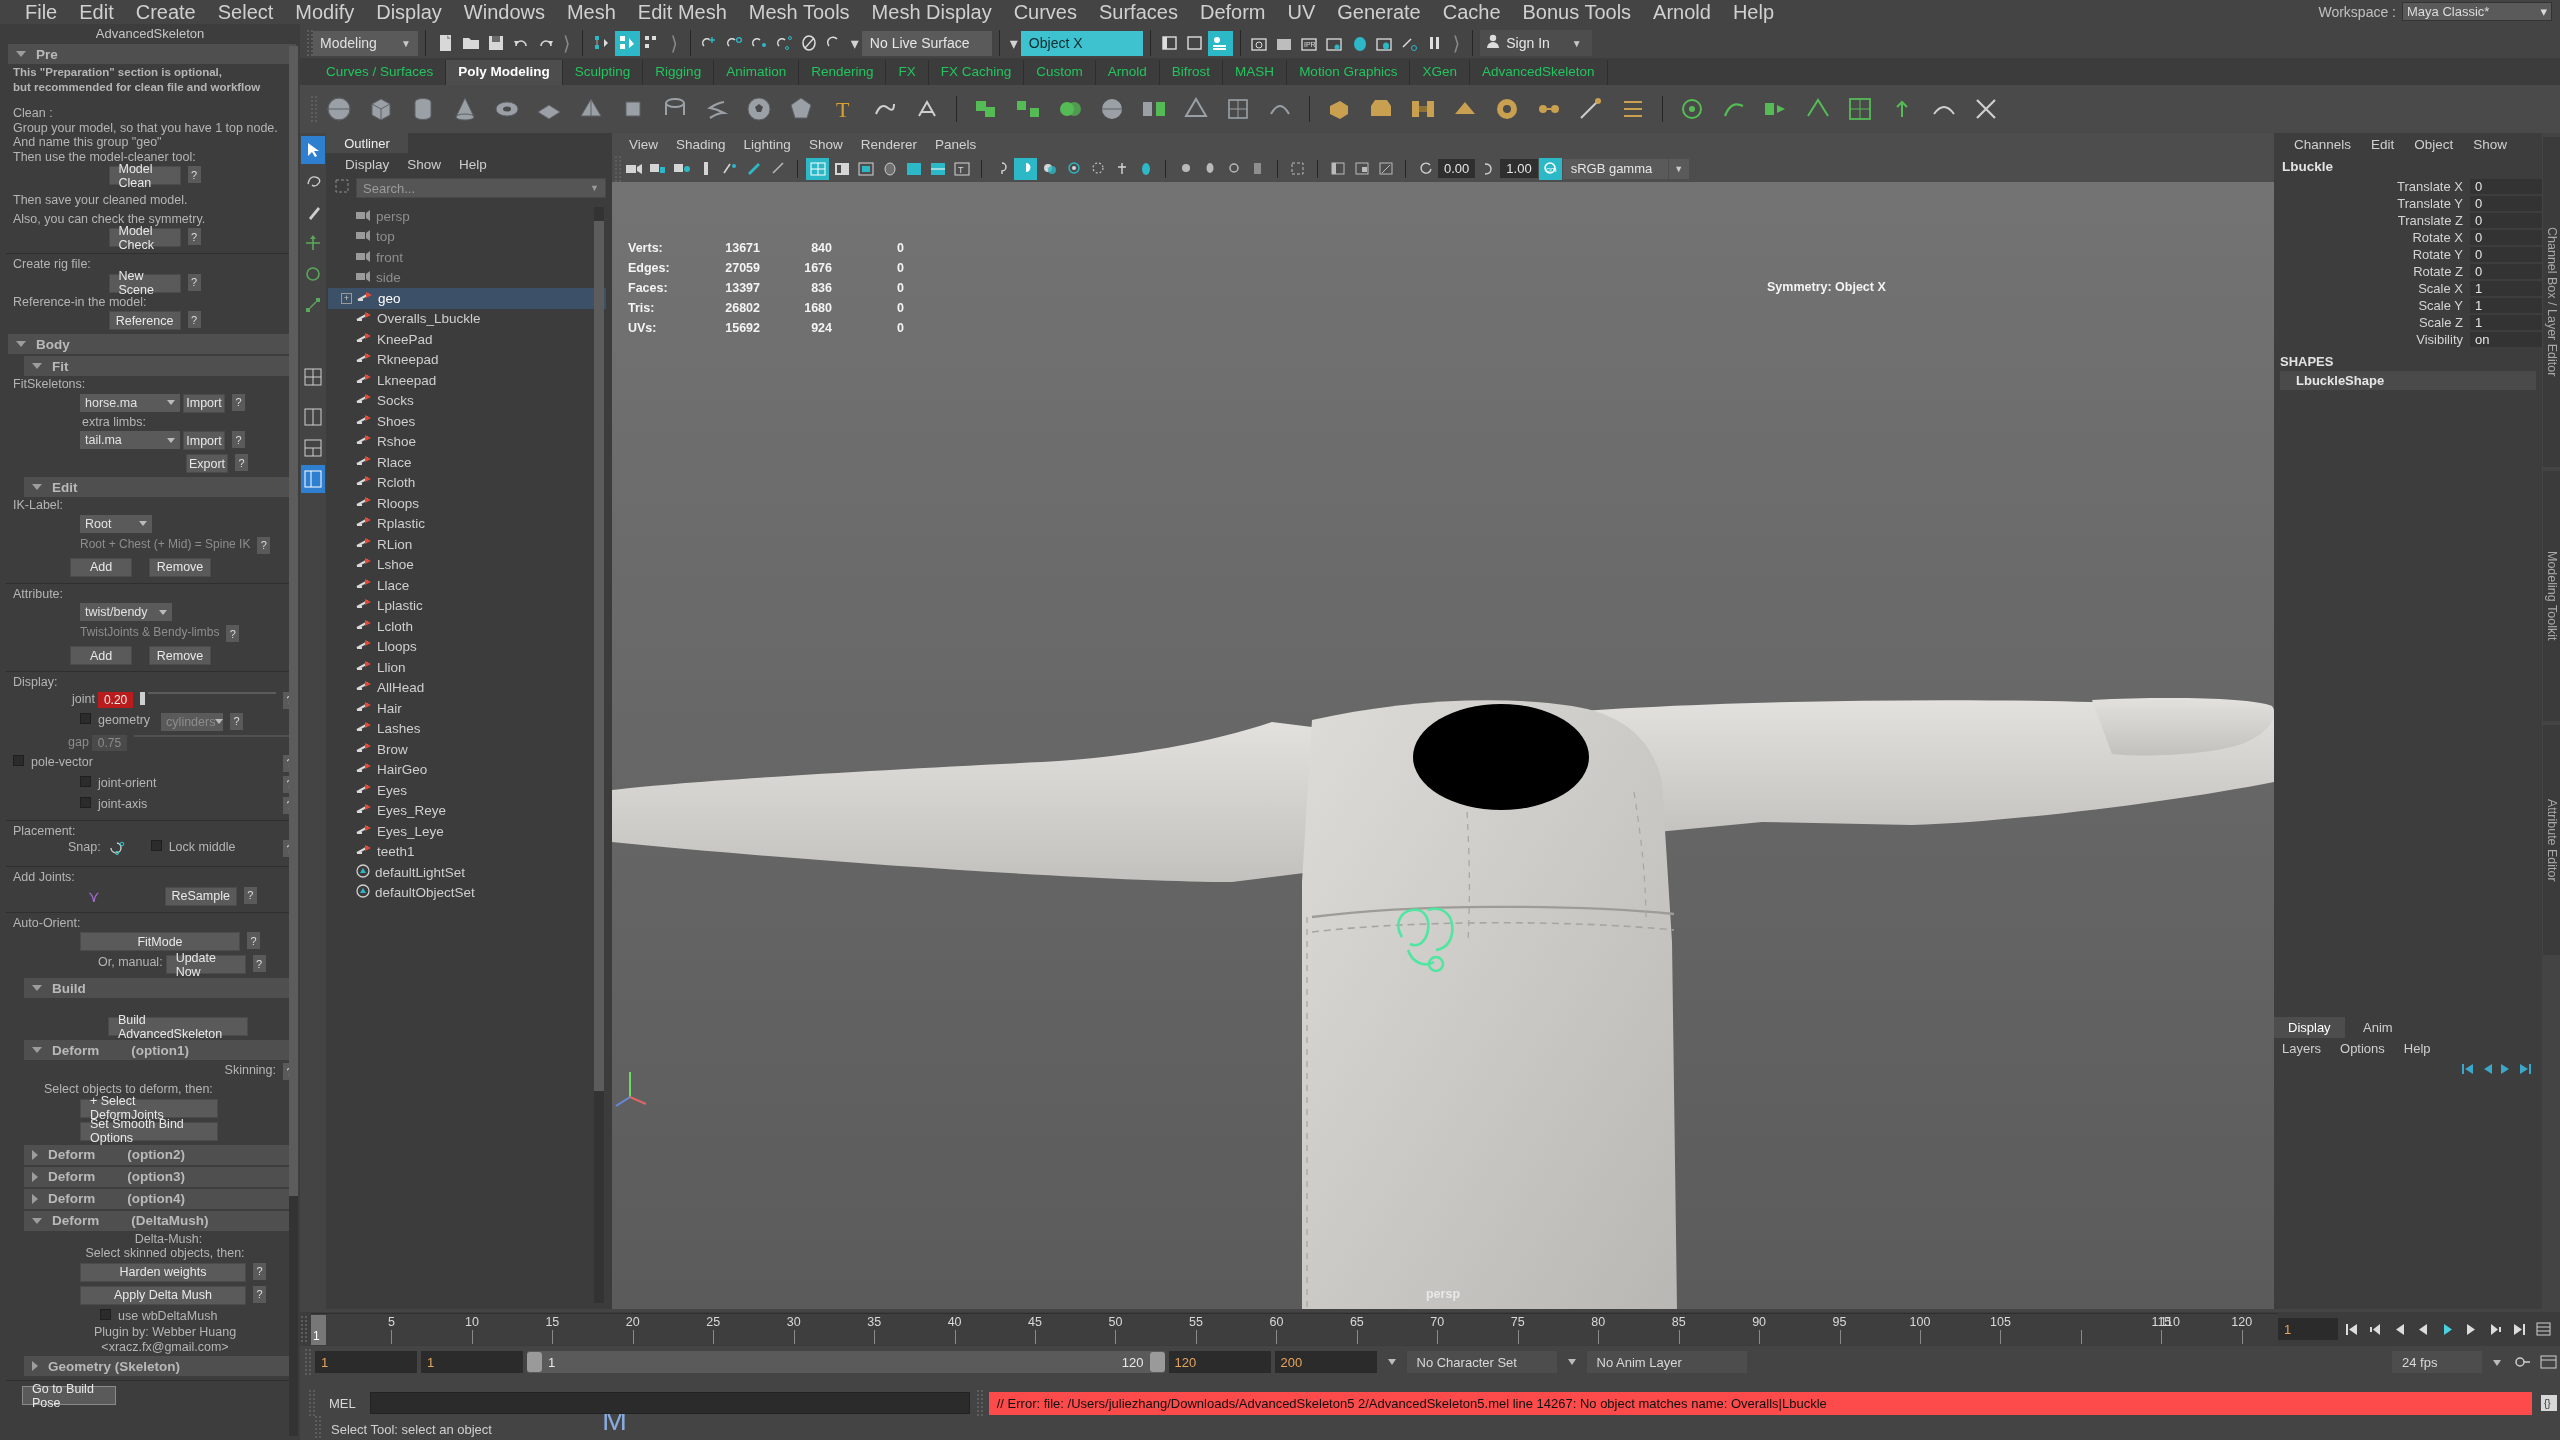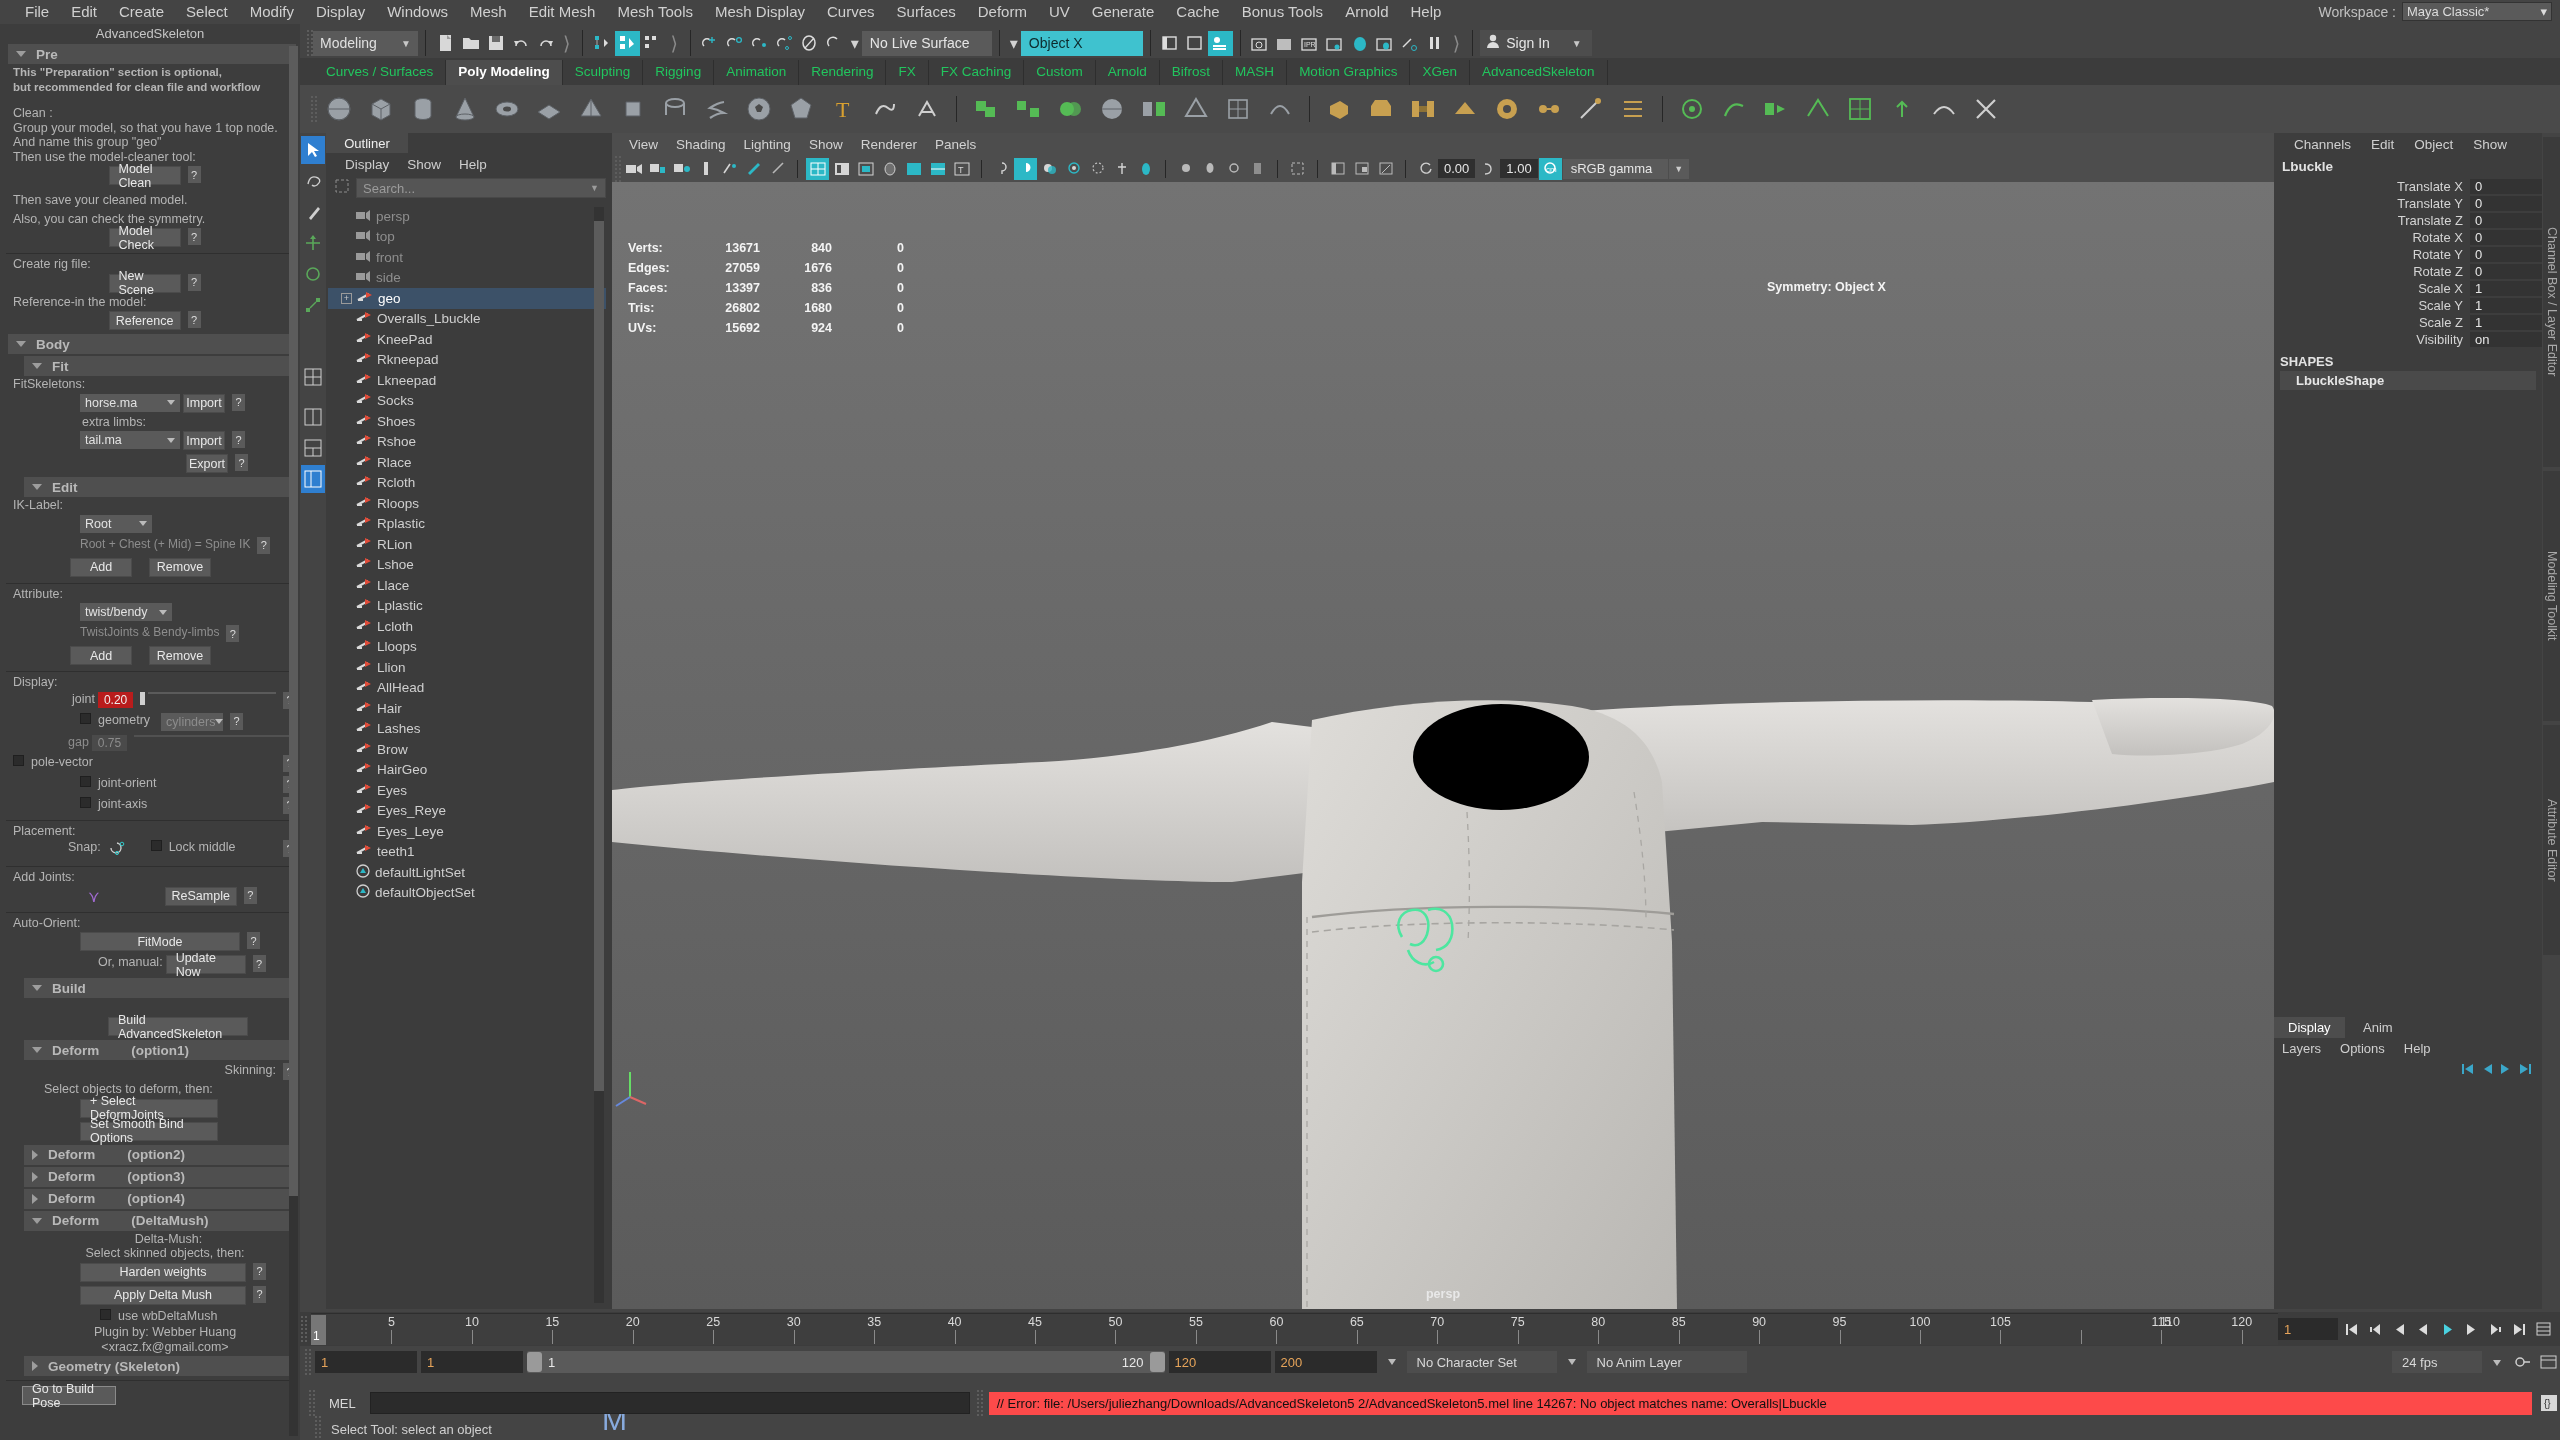--- a/index.html
+++ b/index.html
@@ -10,21 +10,21 @@
   
   .row { display:flex; align-items:center; }
   .sep-v { width:1px; height:26px; background:#262626; margin:0 7px; }
   .dots { width:7px; height:28px;
     background-image:radial-gradient(circle, #5d5d5d 1px, transparent 1.2px);
     background-size:4px 4px; flex:none; }
 
   
   #menubar { position:absolute; left:0; top:0; width:2560px; height:24px;
      background:#444444; display:flex; align-items:center; padding-left:14px; }
-  #menubar .mi { font-size:15px; color:#d0d0d0; padding:0 11px; line-height:24px; white-space:nowrap;}
+  #menubar .mi { font-size:20px; color:#d0d0d0; padding:0 11px; line-height:24px; white-space:nowrap;}
   #wsarea { position:absolute; right:8px; top:2px; display:flex; align-items:center; gap:6px;}
   #wsarea .lbl { font-size:14px; color:#c0c0c0; }
   .mini-combo { background:#5a5a5a; border:1px solid #333; height:19px; font-size:13px;
       color:#dcdcdc; padding:0 4px; display:flex; align-items:center; min-width:150px;}
   .mini-combo .arrow { margin-left:auto; }
 
   
   #statusbar { position:absolute; left:300px; top:24px; width:2260px; height:38px;
       background:#444444; display:flex; align-items:center; padding-left:6px;}
   .combo-flat { background:#5a5a5a; height:25px; min-width:105px; font-size:14px;

